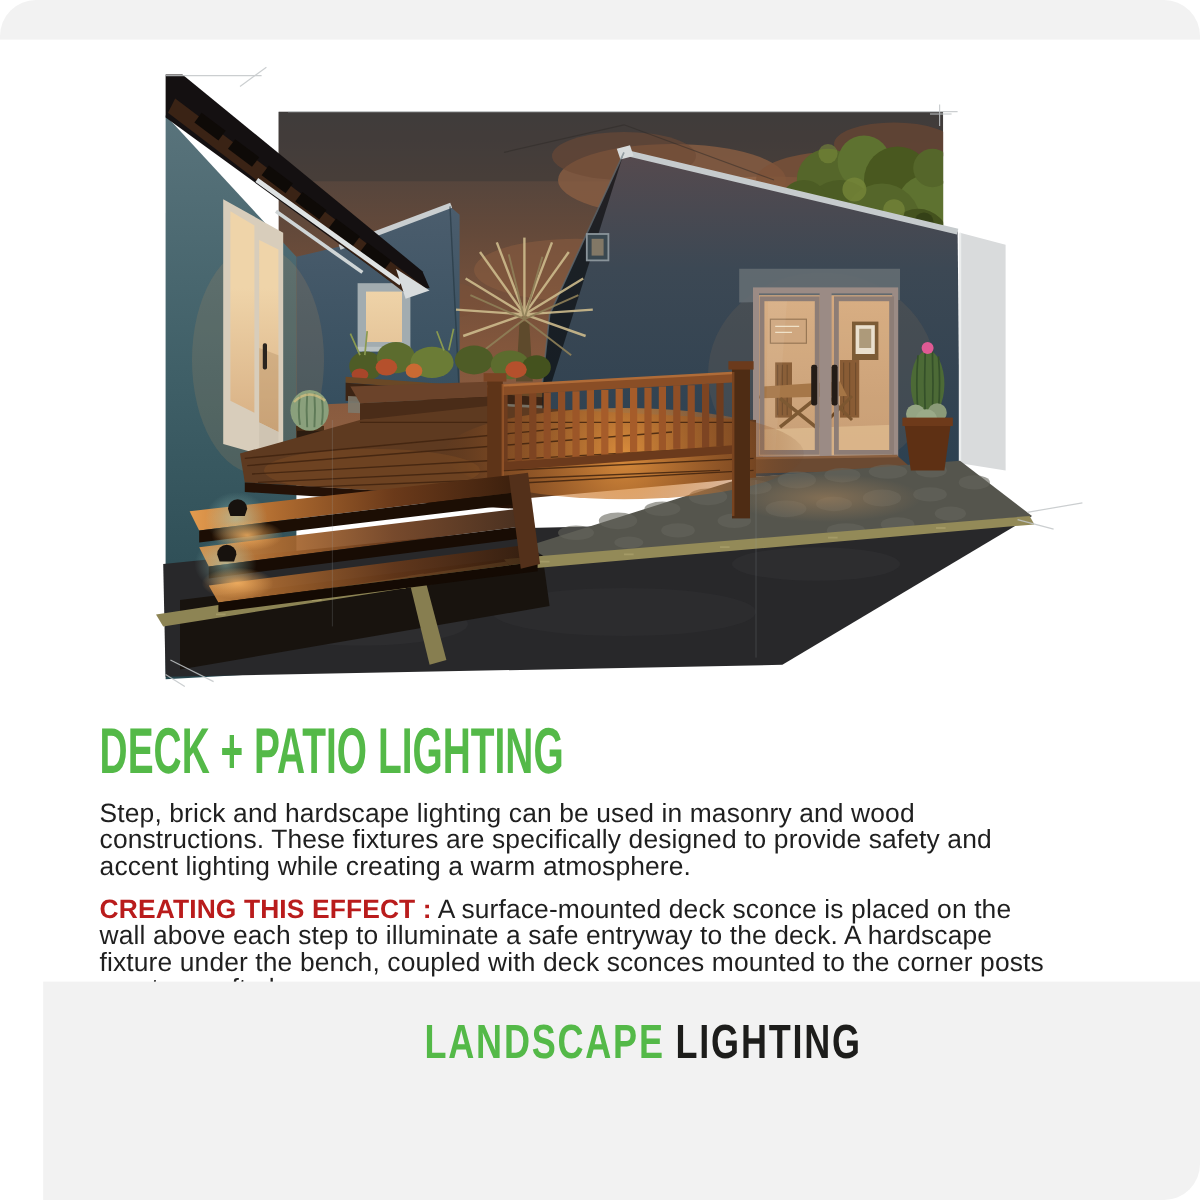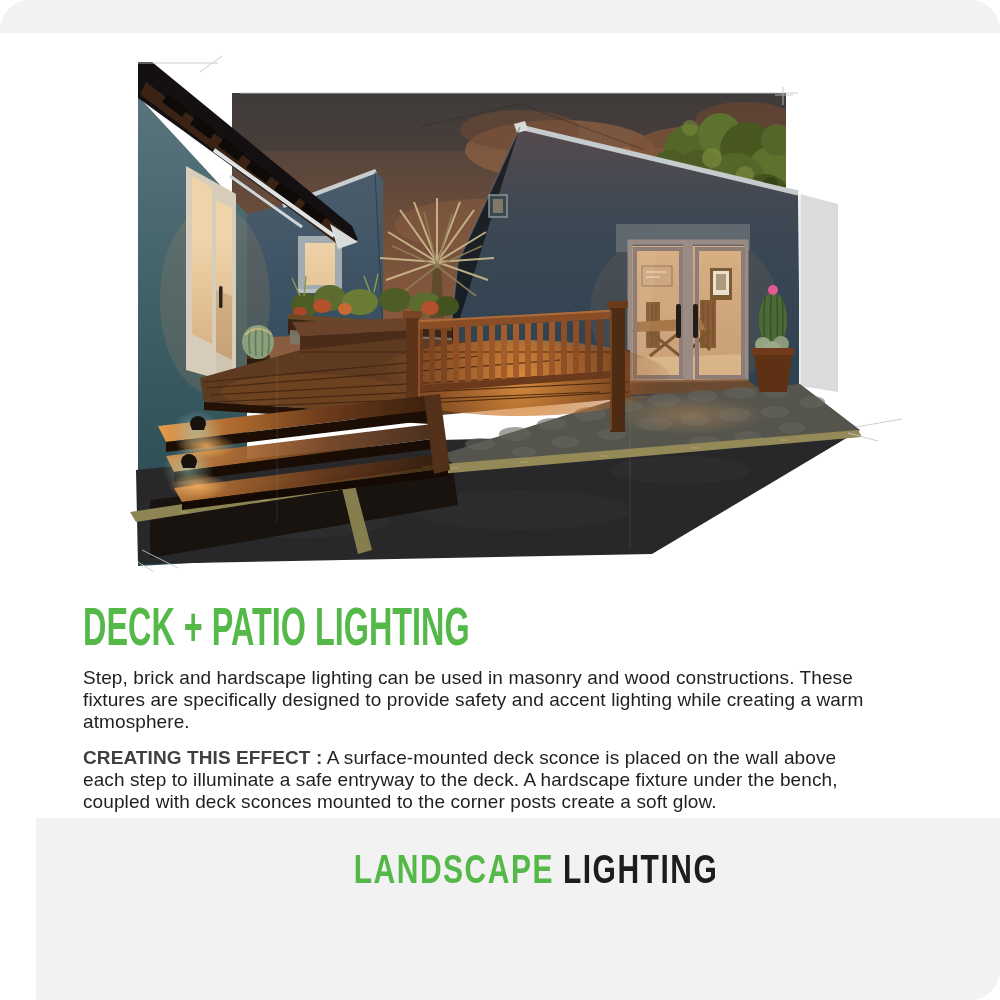--- a/index.html
+++ b/index.html
@@ -3,23 +3,23 @@
 <meta charset="utf-8">
 <style>
   html,body{margin:0;padding:0;background:#ffffff;}
   .page{position:relative;width:1000px;height:1000px;background:var(--page-bg,#fff);overflow:hidden;
         font-family:"Liberation Sans",sans-serif;border-radius:30px;}
   .top-band{position:absolute;left:0;top:0;width:1000px;height:33px;background:var(--band-bg,#f2f2f2);}
   .hero{position:absolute;left:0;top:0;width:1000px;height:600px;}
   .content{position:absolute;left:83px;top:602px;width:800px;}
   .section-title{margin:0;color:var(--accent-green,#54b948);font-size:54px;font-weight:700;line-height:48px;
         letter-spacing:0px;transform:scaleX(0.60);transform-origin:left center;white-space:nowrap;}
-  .body-p{margin:17px 0 0 0;color:var(--text-dark,#1f1f1f);font-size:19px;line-height:22px;letter-spacing:0.1px;}
+  .body-p{margin:17px 0 0 0;color:var(--text-dark,#1f1f1f);font-size:22px;line-height:22px;letter-spacing:0.1px;}
   .body-p.second{margin-top:14px;}
-  .effect-label{font-weight:700;color:#404040;}
+  .effect-label{font-weight:700;color:#b91c1c;}
   .footer-band{position:absolute;left:0;top:818px;width:1000px;height:182px;background:var(--band-bg,#f2f2f2);
         text-align:center;margin-left:36px;}
   .brand-line{margin-top:31px;font-size:40px;font-weight:700;letter-spacing:2px;line-height:1;
         display:inline-block;transform:scaleX(0.75);transform-origin:center;white-space:nowrap;}
   .brand-green{color:var(--accent-green,#54b948);}
   .brand-dark{color:var(--headline-dark,#1d1d1b);margin-left:12px;}
   .footer-title{display:block;margin-top:6px;font-size:74px;font-weight:700;letter-spacing:4px;line-height:0.9;
         color:var(--headline-dark,#1d1d1b);transform:scaleX(0.64);transform-origin:center;white-space:nowrap;}
   .ftwrap{width:1000px;text-align:center;}
 </style>

